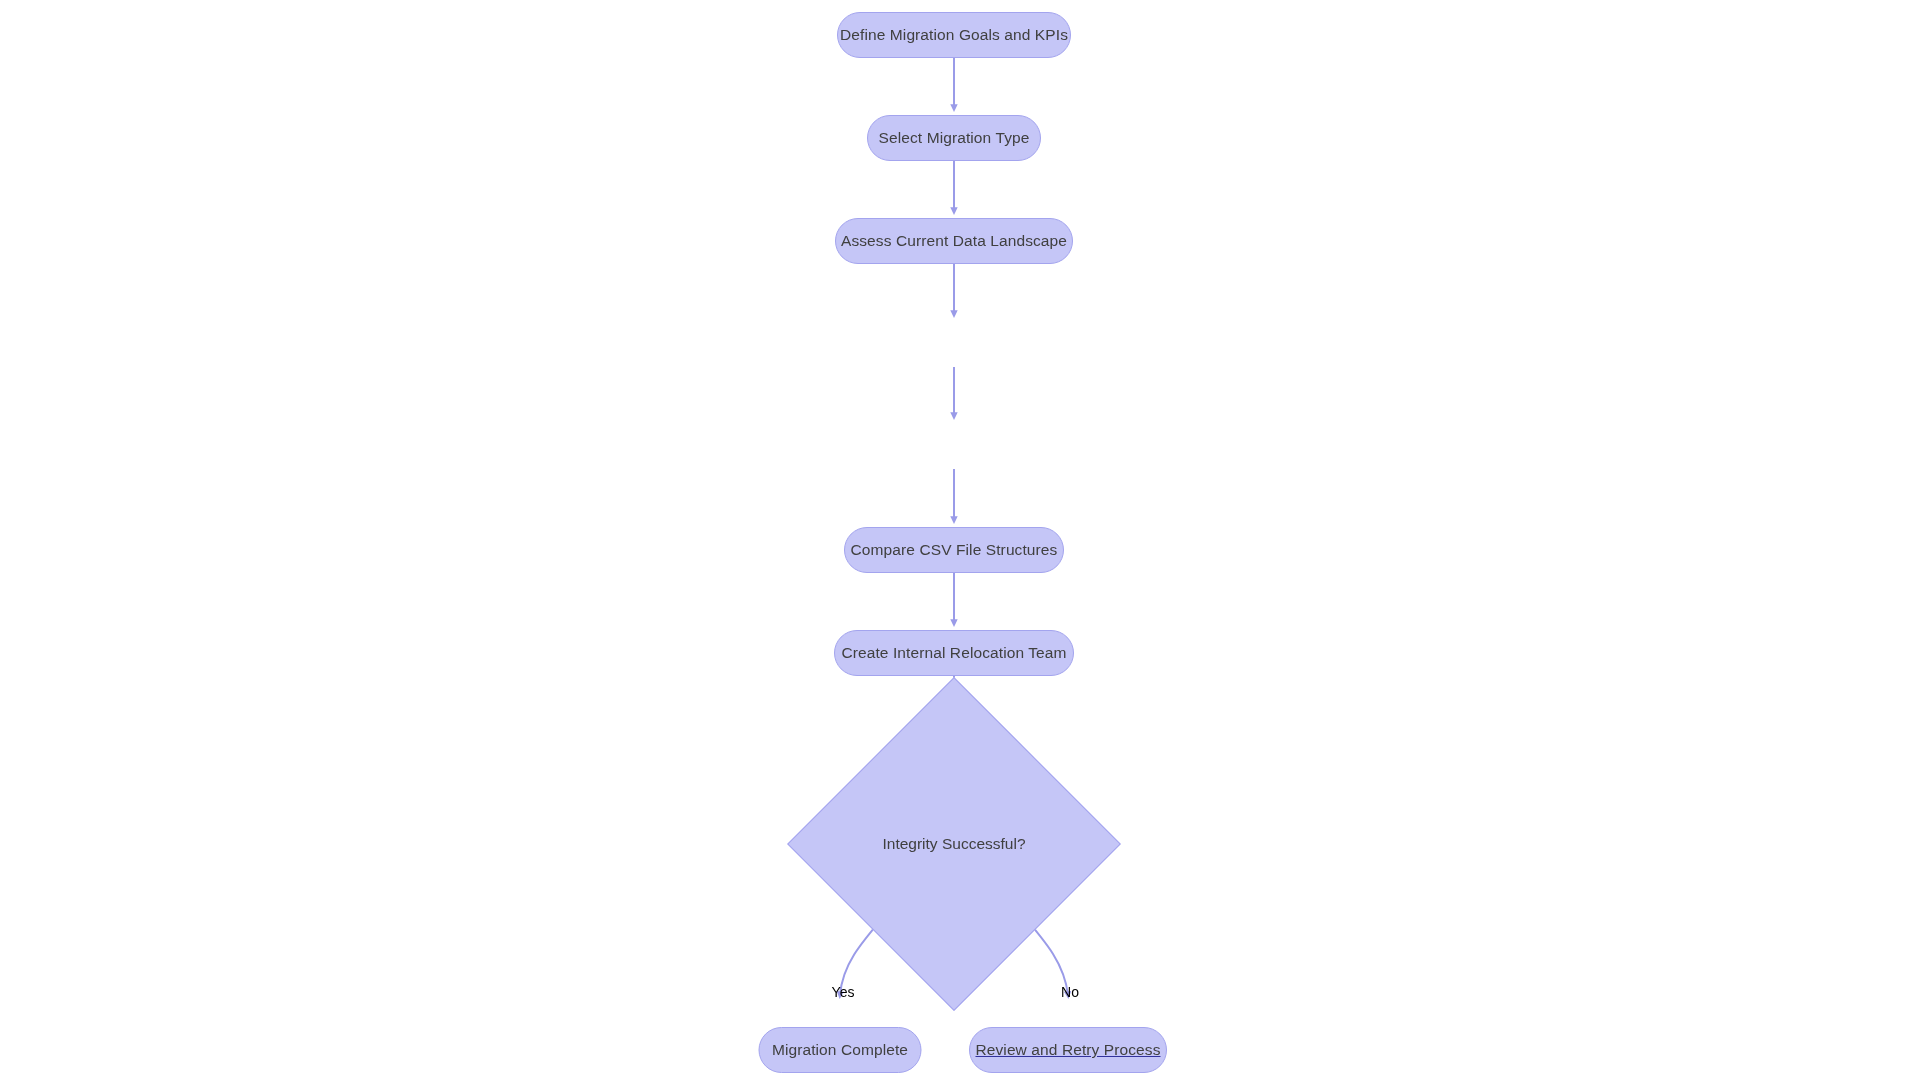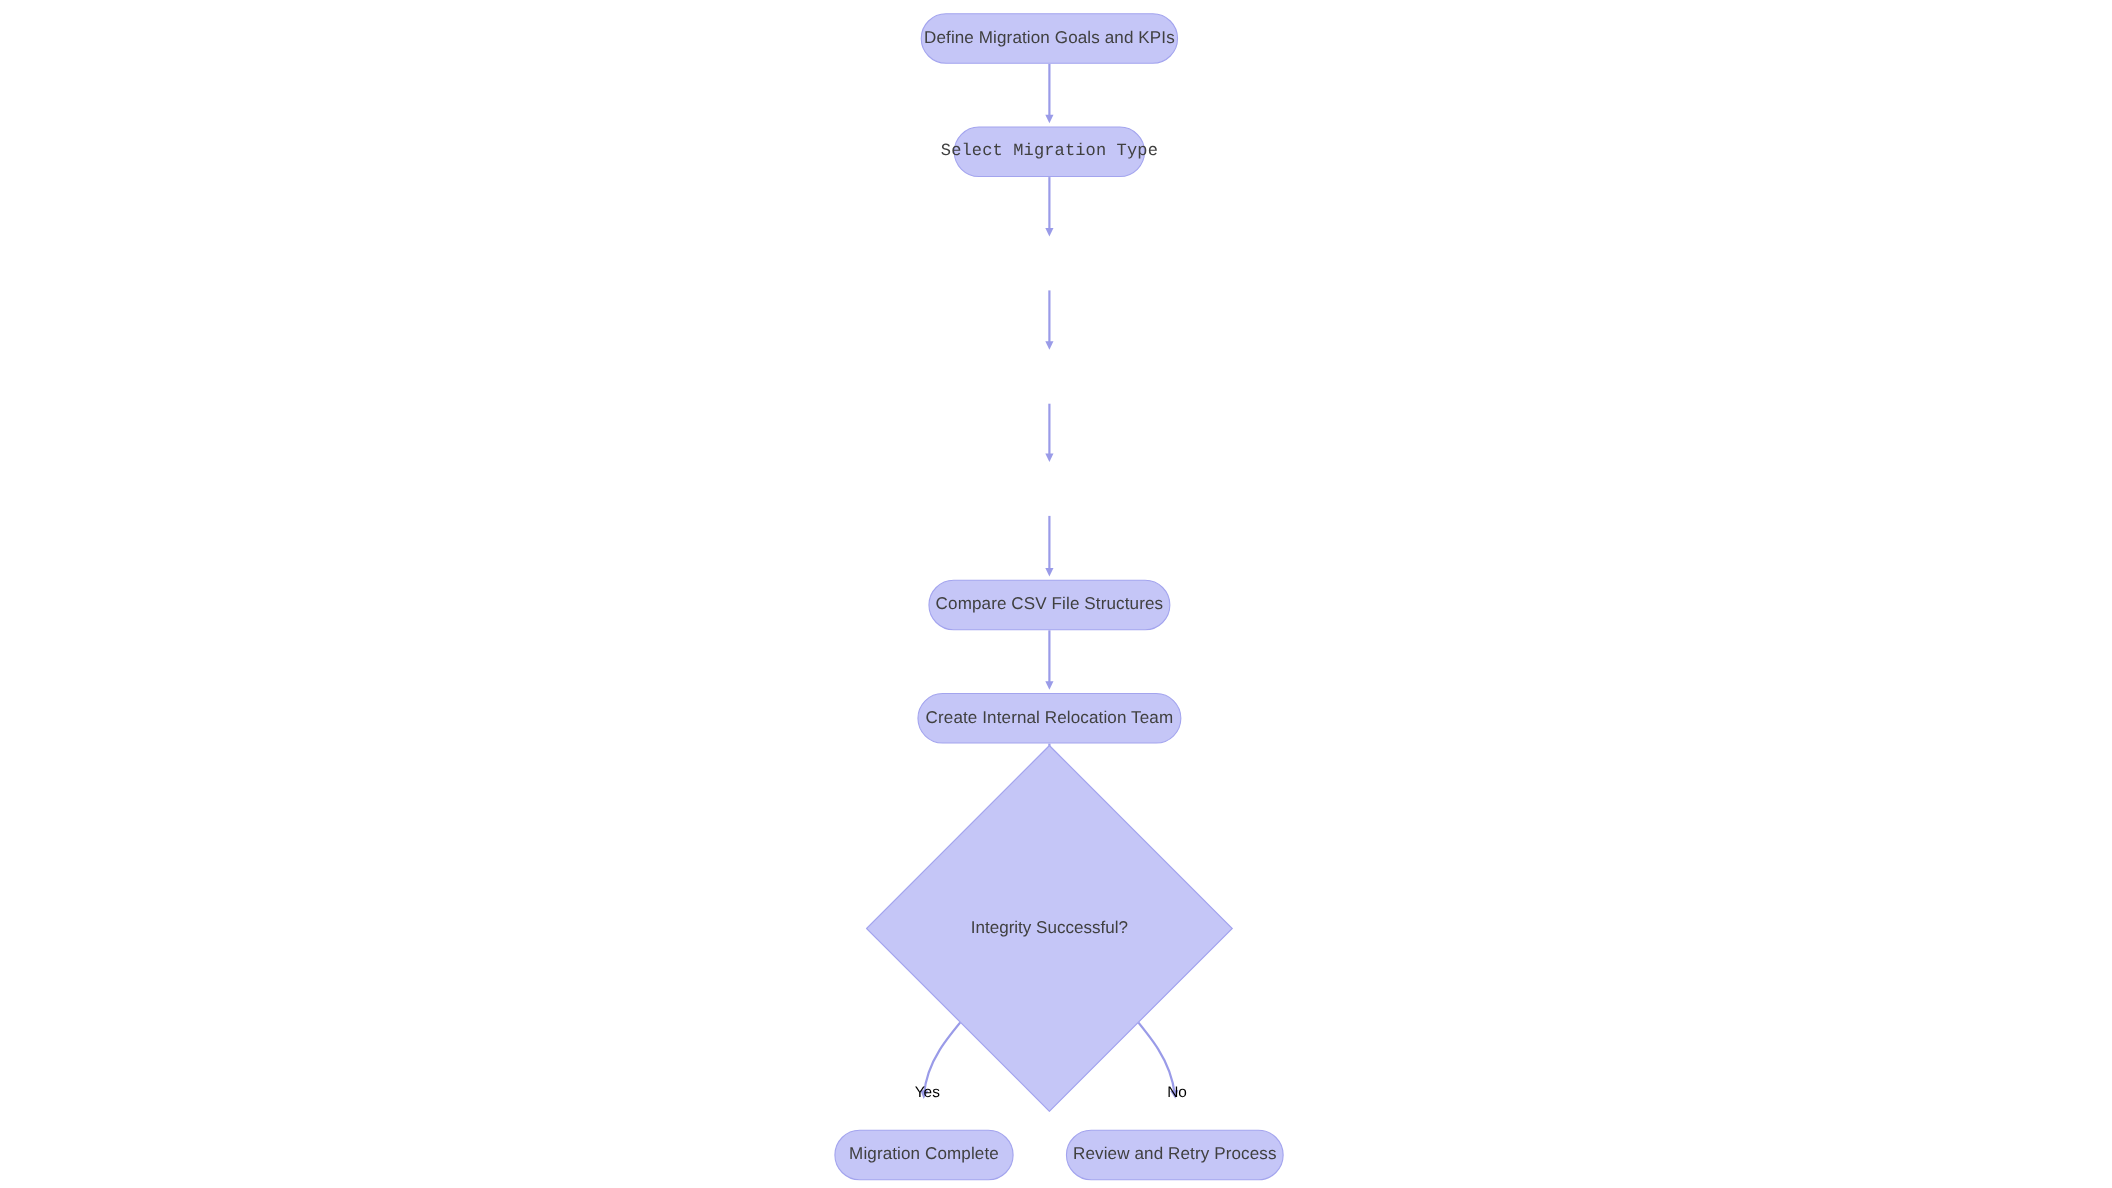--- a/index.html
+++ b/index.html
@@ -108,24 +108,27 @@
       <line x1="954" y1="676" x2="954" y2="722" marker-end="url(#arrowhead)"></line>
       <path d="M897,901 C866,938 843,960 840,995" marker-end="url(#arrowhead)"></path>
       <path d="M1011,901 C1042,938 1064,960 1068,995" marker-end="url(#arrowhead)"></path>
     </g>
   </svg>
 
   <div class="node" style="left:954px; top:35px; width:234px;">
     <span class="node-label">Define Migration Goals and KPIs</span>
   </div>
 
-  <div class="node" style="left:954px; top:138px; width:174px;font-family:Liberation Mono, monospace;">
+  <div class="node" style="left:954px; top:138px; width:174px;">
     <span class="node-label">Select Migration Type</span>
   </div>
 
+  <div class="node" style="left:954px; top:241px; width:238px;">
+    <span class="node-label">Assess Current Data Landscape</span>
+  </div>
 
 
 
   <div class="node" style="left:954px; top:653px; width:240px;">
     <span class="node-label">Create Internal Relocation Team</span>
   </div>
 
   <div class="node" style="left:954px; top:550px; width:220px;">
     <span class="node-label">Compare CSV File Structures</span>
   </div>
@@ -138,17 +141,17 @@
   </div>
 
   <div class="edge-label" style="left:843px; top:992px;">Yes</div>
 
   <div class="edge-label" style="left:1070px; top:992px;">No</div>
 
   <div class="node" style="left:840px; top:1050px; width:163px;">
     <span class="node-label">Migration Complete</span>
   </div>
 
-  <div class="node" style="left:1068px; top:1050px; width:198px;">
+  <div class="node" style="left:1068px; top:1050px; width:198px;text-decoration:underline;">
     <span class="node-label">Review and Retry Process</span>
   </div>
 
 </div>
 
 </body></html>

